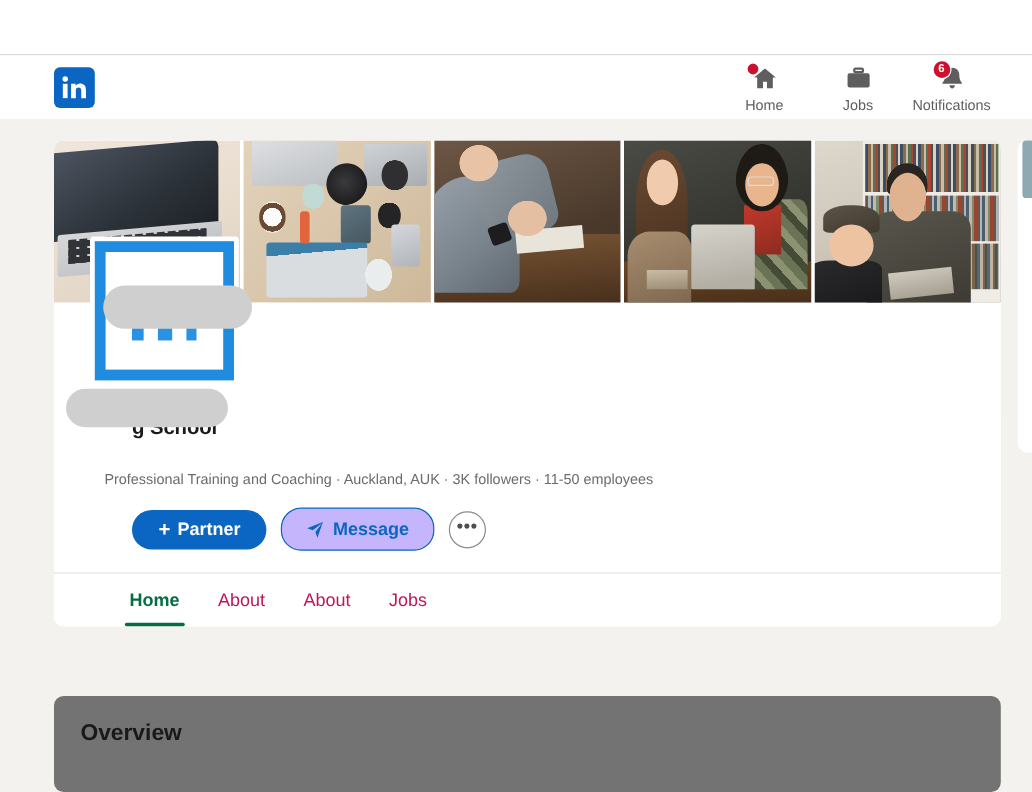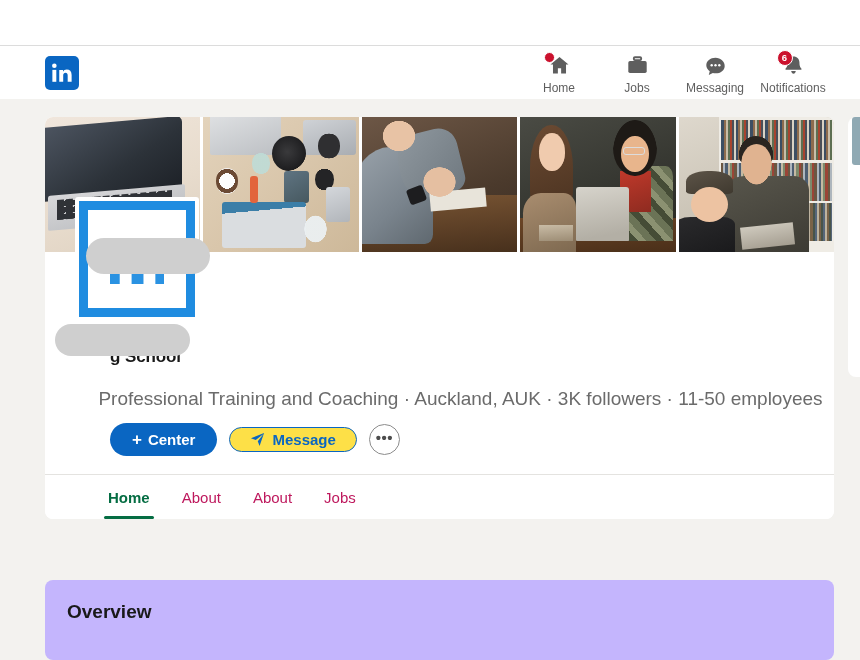--- a/index.html
+++ b/index.html
@@ -467,24 +467,23 @@
     padding-right: 45px;
     font-size: 14.5px;
     color: #2b2b2b;
     line-height: 20.5px;
     max-width: 730px;
   }
 
   .meta {
     padding-left: 42px;
     margin-top: 6px;
-    font-size: 19px;
+    font-size: 12px;
     color: #6b6b6b;
     line-height: 18px;
-    text-align: center;
   }
 
   .actions {
     padding-left: 65px;
     margin-top: 15px;
     display: flex;
     align-items: center;
     gap: 12px;
     padding-bottom: 18px;
   }
@@ -503,24 +502,24 @@
     background: #0a66c2;
     color: #ffffff;
     border: none;
     height: 33px;
     padding: 0 22px;
     font-size: 15px;
     gap: 6px;
   }
   .btn-follow .plus { font-size: 17px; font-weight: bold; line-height: 1; }
   .btn-message {
-    background: #fde047;
+    background: #c4b5fd;
     color: #0a66c2;
     border: 1.6px solid #0a66c2;
-    height: 25px;
+    height: 36px;
     padding: 0 20px;
     font-size: 15px;
     gap: 7px;
   }
   .btn-more {
     background: #ffffff;
     border: 1.3px solid #8c8c8c;
     width: 31px; height: 31px;
     border-radius: 50%;
     color: #4d4d4d;
@@ -562,21 +561,21 @@
     background: #056d43;
     border-radius: 2px;
   }
 
   
   .overview-card {
     position: absolute;
     top: 580px; left: 45px;
     width: 789px;
     height: 80px;
-    background: #c4b5fd;
+    background: #737373;
     border-radius: 8px;
     padding: 20px 0 0 22px;
   }
   .overview-title {
     font-size: 19px;
     font-weight: bold;
     color: #191919;
     line-height: 24px;
   }
 </style>
@@ -614,31 +613,20 @@
       <div class="nav-item">
         <span class="ico-wrap">
           <svg width="23" height="23" viewBox="0 0 24 24" aria-hidden="true">
             <rect x="8.2" y="3.4" width="7.6" height="3" rx="1.1" fill="none" stroke="#5e5e5e" stroke-width="2"></rect>
             <rect x="2.4" y="7.4" width="19.2" height="12.4" rx="1.8" fill="#5e5e5e"></rect>
           </svg>
         </span>
         <span class="label">Jobs</span>
       </div>
 
-      <div class="nav-item">
-        <span class="ico-wrap">
-          <svg width="23" height="23" viewBox="0 0 24 24" aria-hidden="true">
-            <path d="M12 4C6.6 4 2.4 7.5 2.4 11.8c0 2.5 1.4 4.7 3.6 6.1L5 22l4.2-2.1c.9.2 1.8.3 2.8.3 5.4 0 9.6-3.5 9.6-7.8S17.4 4 12 4z" fill="#5e5e5e"></path>
-            <circle cx="8" cy="11.8" r="1.25" fill="#ffffff"></circle>
-            <circle cx="12" cy="11.8" r="1.25" fill="#ffffff"></circle>
-            <circle cx="16" cy="11.8" r="1.25" fill="#ffffff"></circle>
-          </svg>
-        </span>
-        <span class="label">Messaging</span>
-      </div>
 
       <div class="nav-item">
         <span class="ico-wrap">
           <svg width="23" height="23" viewBox="0 0 24 24" aria-hidden="true">
             <path d="M12 2.6c-3.7 0-6.2 2.7-6.2 6.3 0 4.4-1.4 5.6-2.2 6.6-.3.4 0 1 .5 1h15.8c.5 0 .8-.6.5-1-.8-1-2.2-2.2-2.2-6.6 0-3.6-2.5-6.3-6.2-6.3z" fill="#5e5e5e"></path>
             <path d="M9.6 17.8c.2 1.7 1.2 2.8 2.4 2.8s2.2-1.1 2.4-2.8z" fill="#5e5e5e"></path>
           </svg>
           <span class="badge num">6</span>
         </span>
         <span class="label">Notifications</span>
@@ -723,21 +711,21 @@
       <div class="name-row">
         <div class="company-name">g School</div>
       </div>
 
 
       <div class="meta">Professional Training and Coaching · Auckland, AUK · 3K followers · 11-50 employees</div>
 
       <div class="actions">
         <button class="btn btn-follow">
           <span class="plus">+</span>
-          <span>Center</span>
+          <span>Partner</span>
         </button>
 
         <button class="btn btn-message">
           <span>
             <svg width="15" height="15" viewBox="0 0 16 16" aria-hidden="true" style="display:block">
               <path d="M15 1 1 6.6l5.1 1.9L14.4 2 8.3 9.9l1.9 5.1z" fill="#0a66c2"></path>
             </svg>
           </span>
           <span>Message</span>
         </button>

